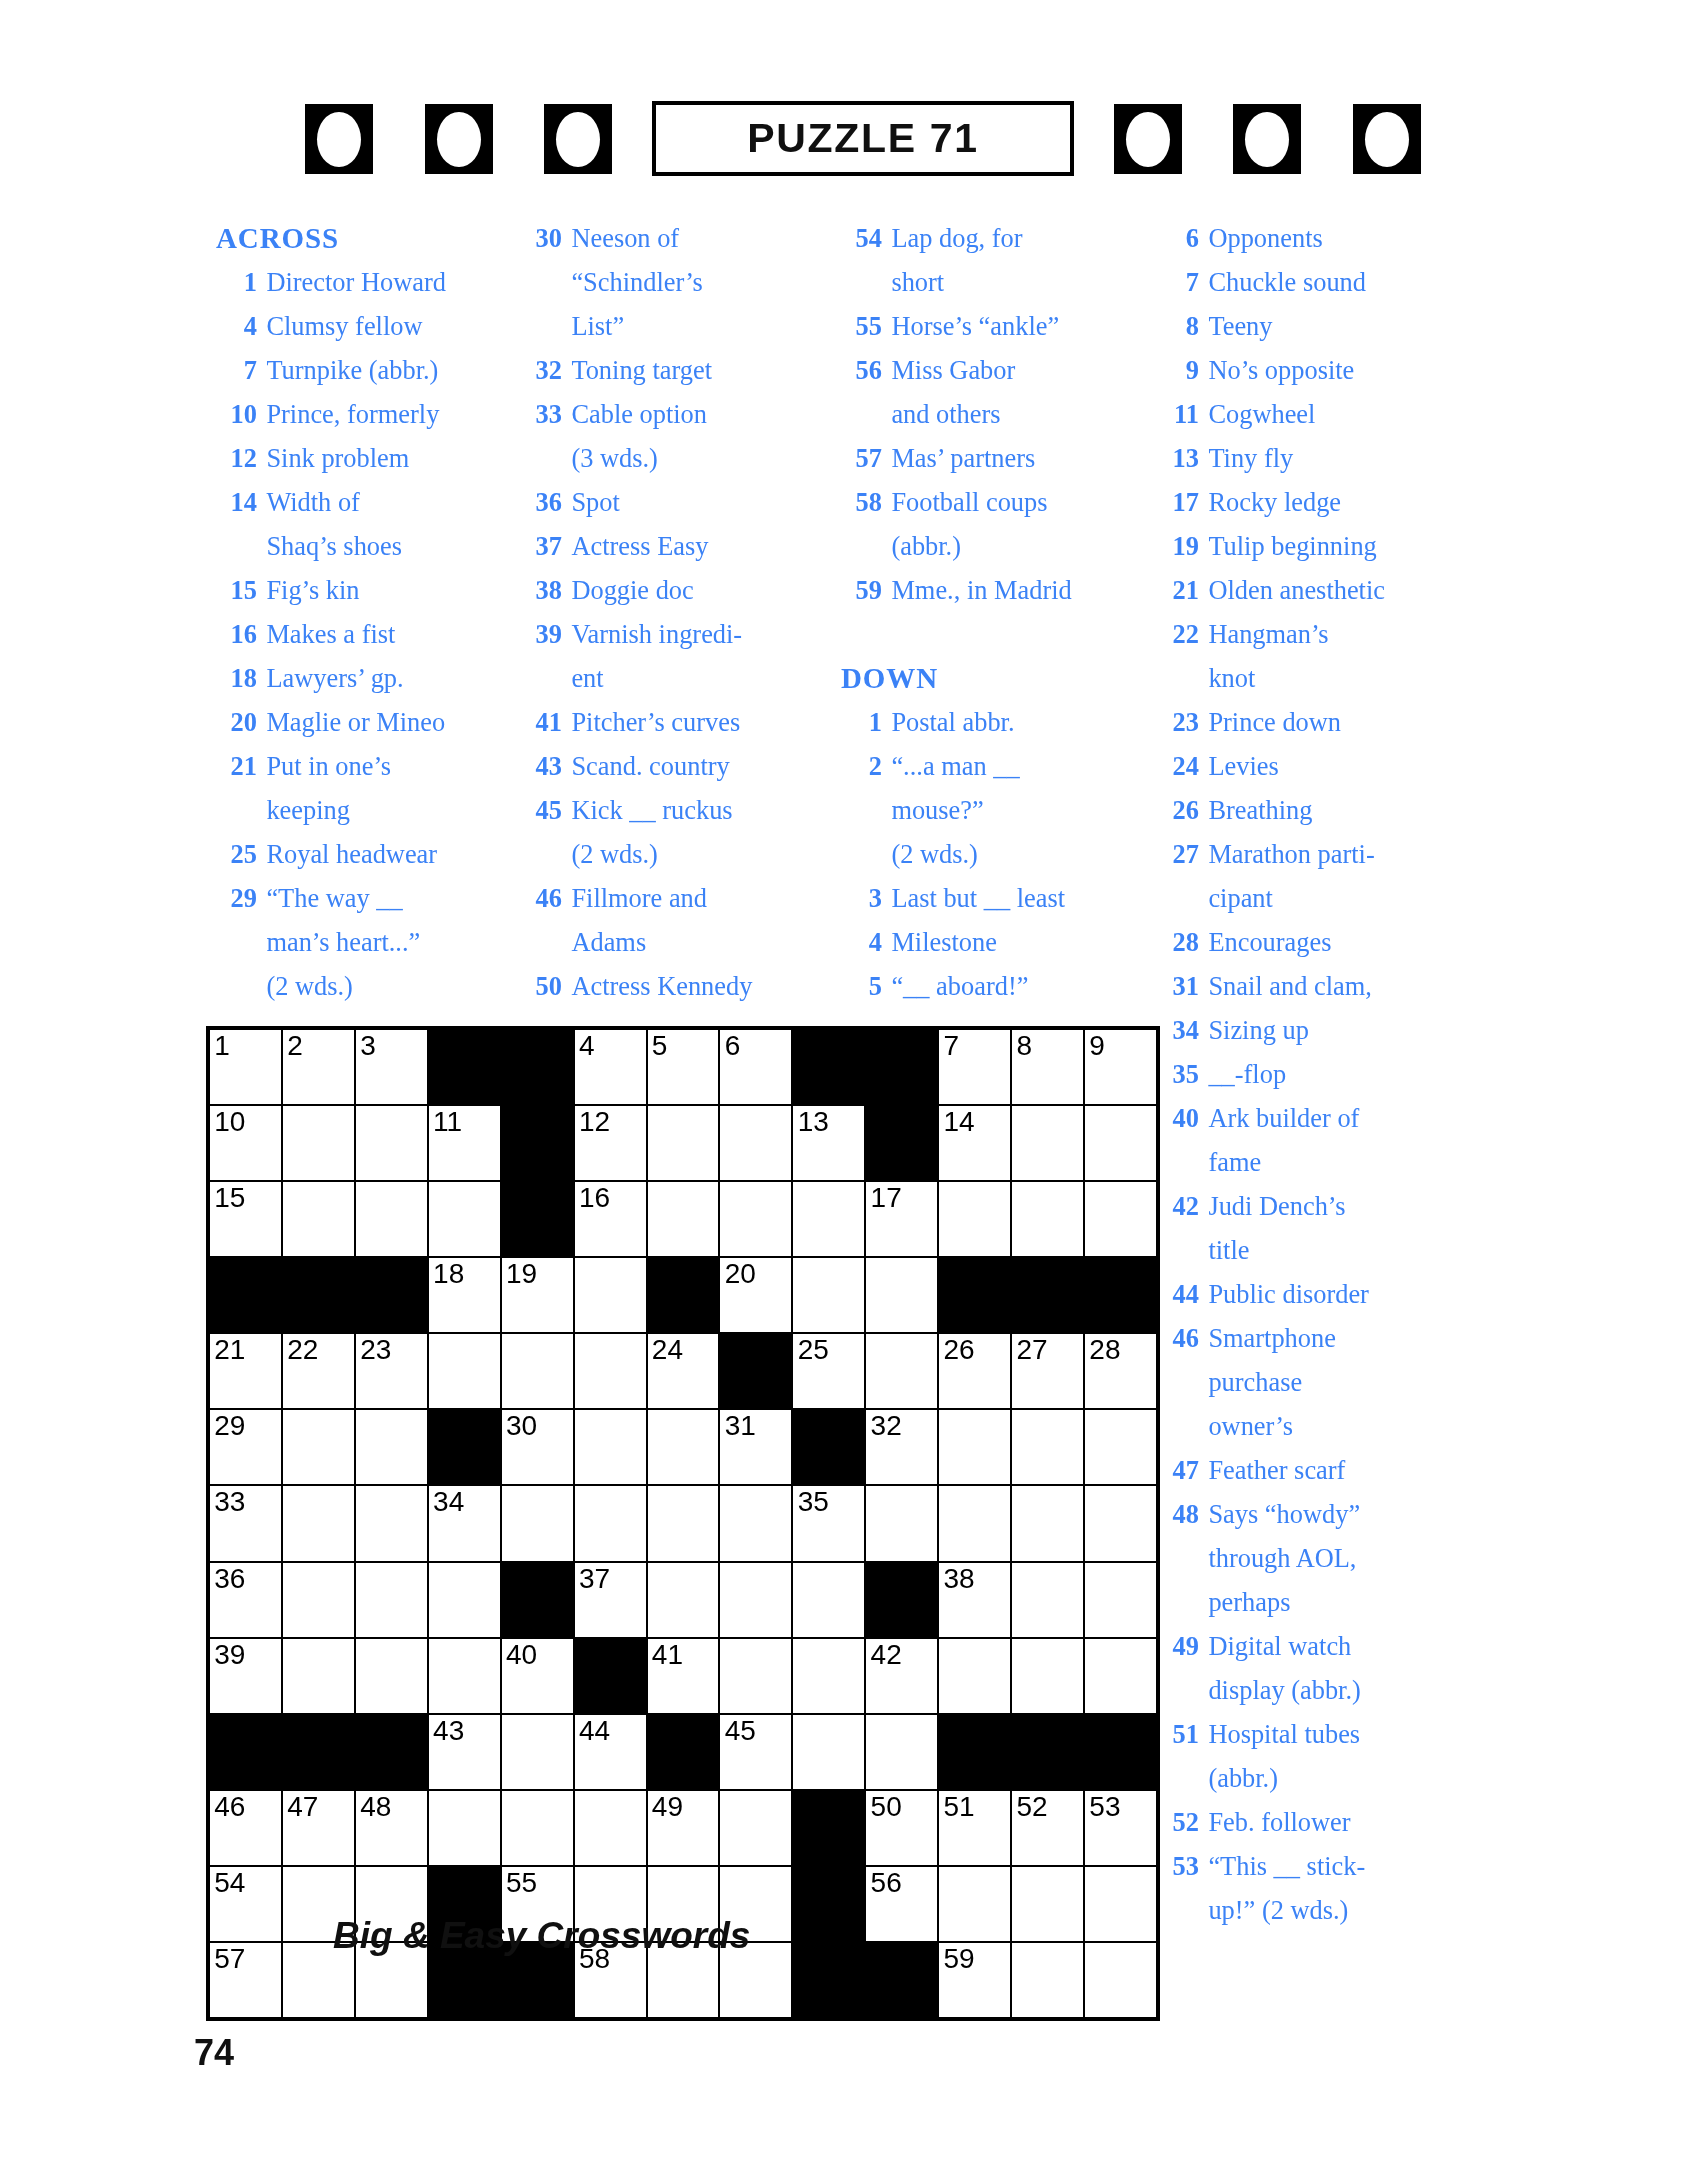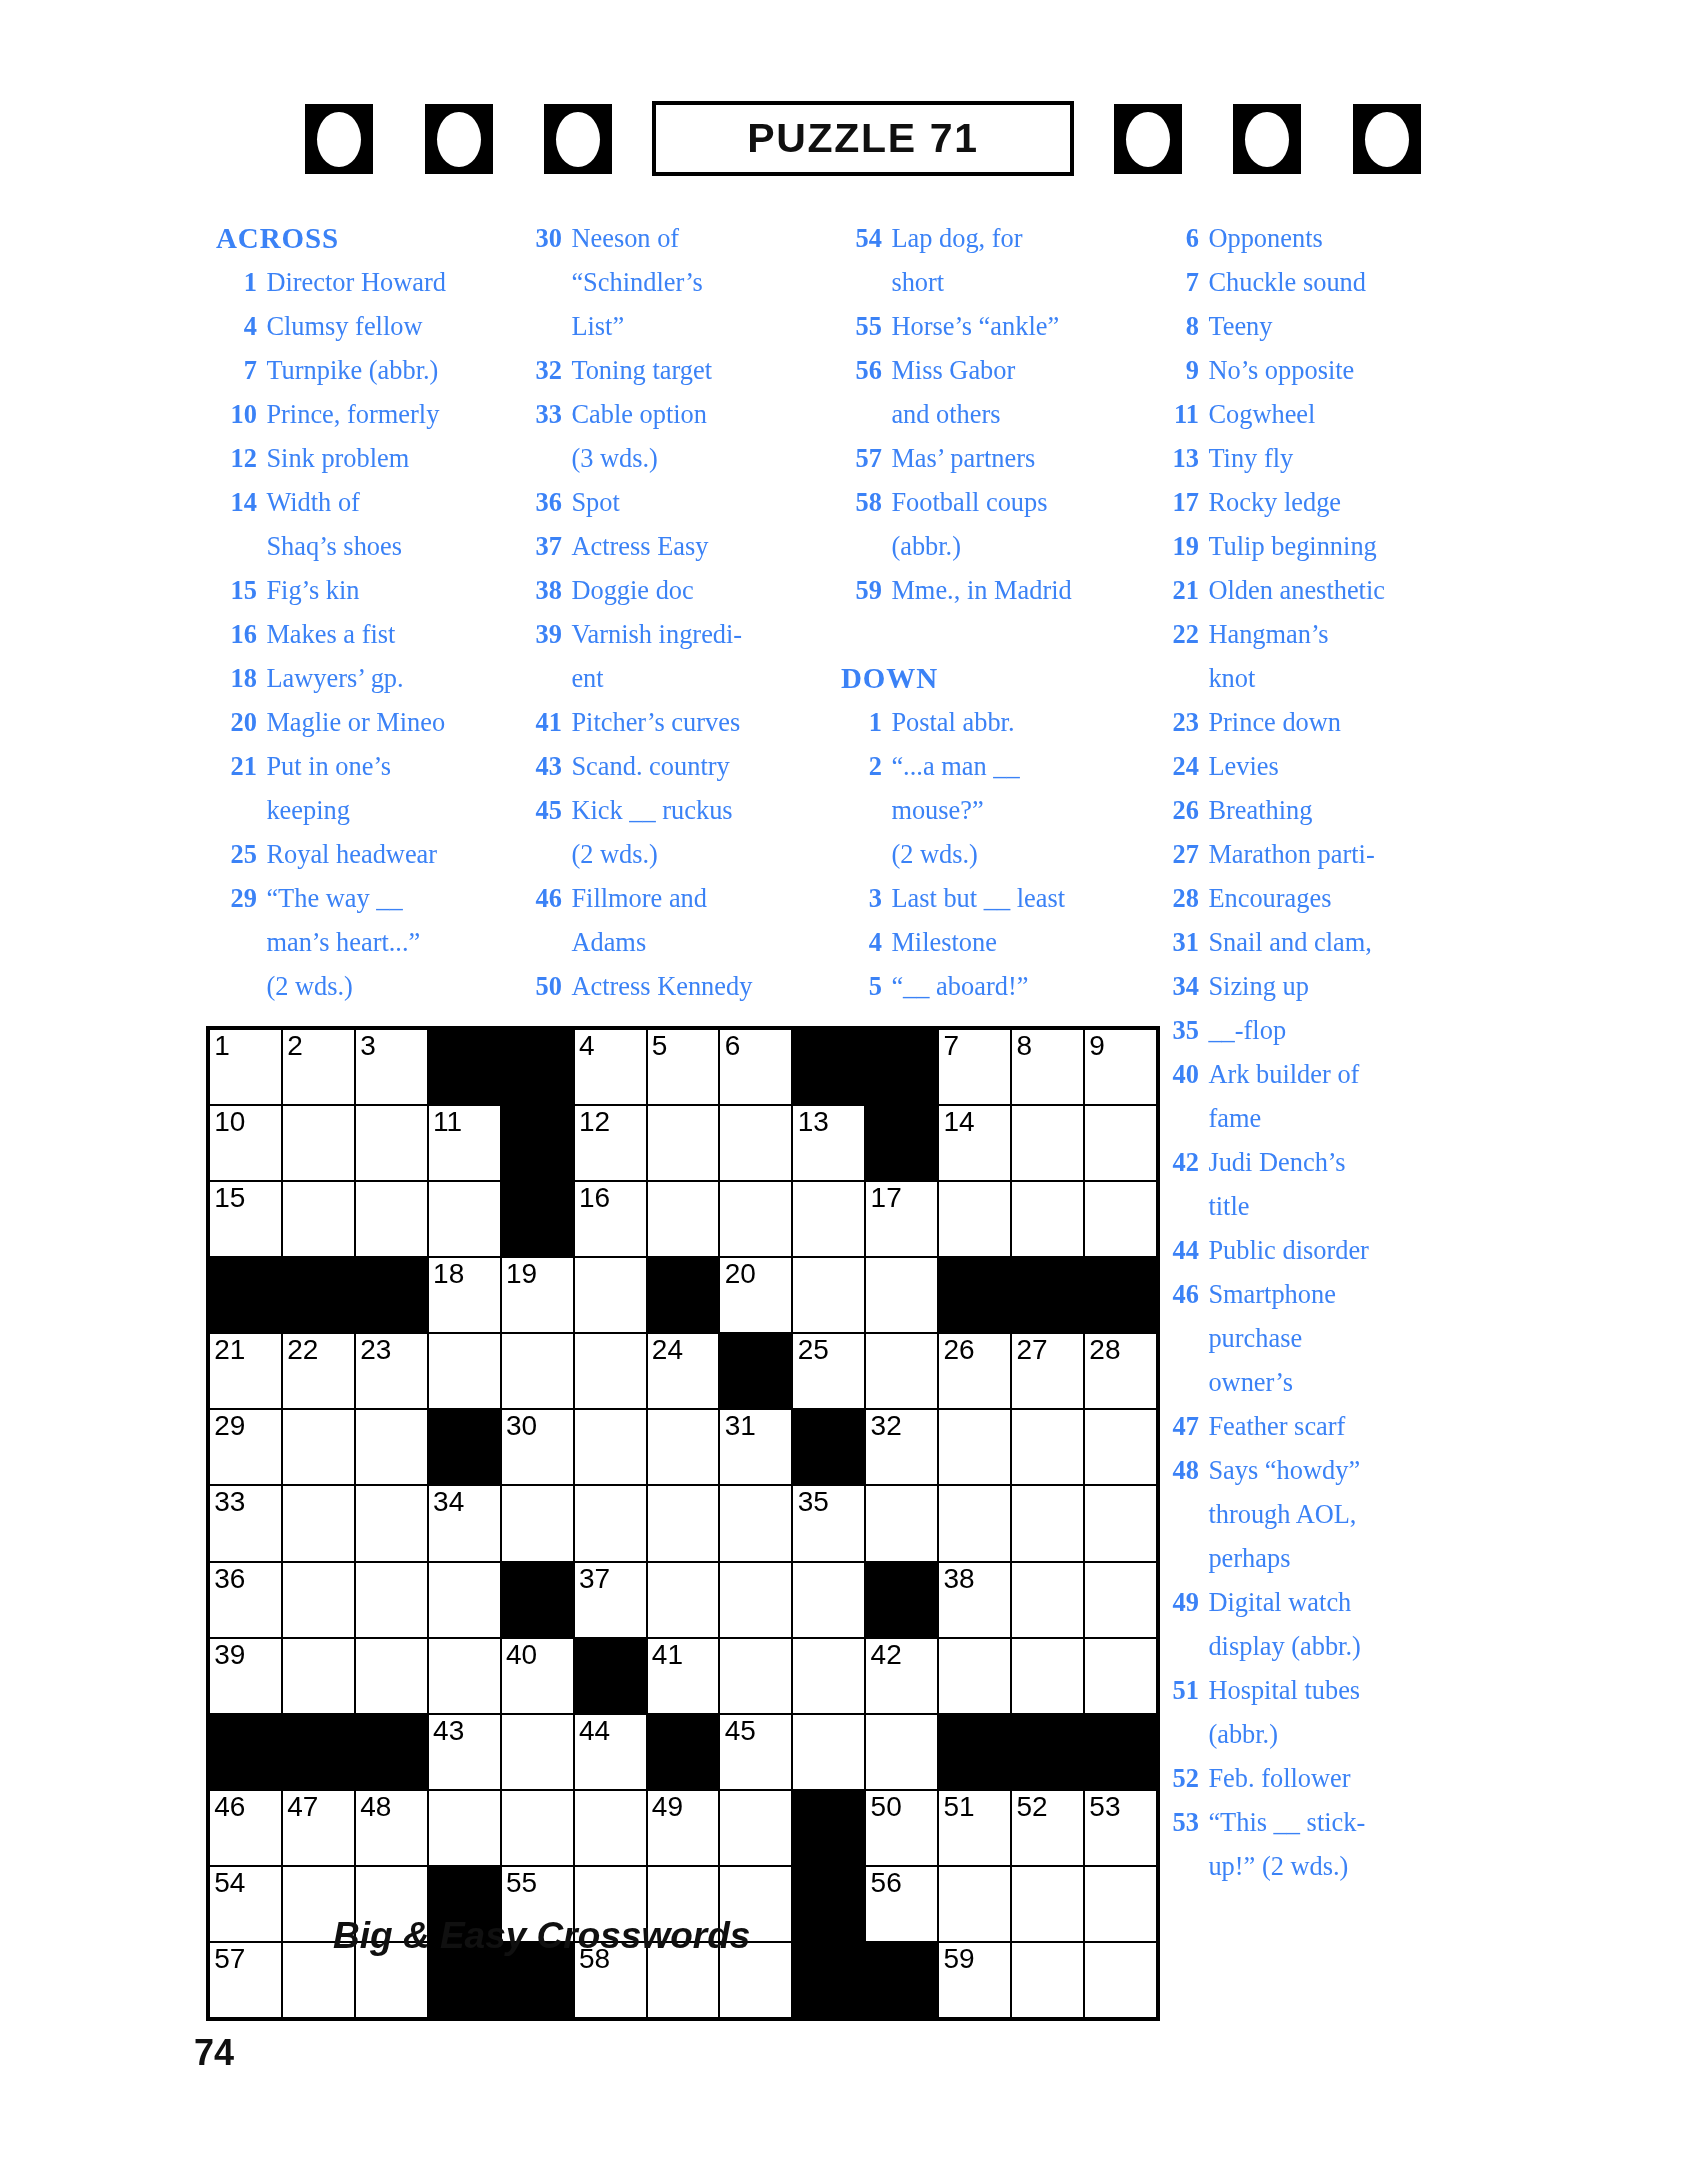--- a/index.html
+++ b/index.html
@@ -132,20 +132,21 @@
       <div class="cl-line"><span class="cl-num">13</span><span class="cl-text">Tiny fly</span></div>
       <div class="cl-line"><span class="cl-num">17</span><span class="cl-text">Rocky ledge</span></div>
       <div class="cl-line"><span class="cl-num">19</span><span class="cl-text">Tulip beginning</span></div>
       <div class="cl-line"><span class="cl-num">21</span><span class="cl-text">Olden anesthetic</span></div>
       <div class="cl-line"><span class="cl-num">22</span><span class="cl-text">Hangman’s</span></div>
       <div class="cl-line"><span class="cl-num"></span><span class="cl-text">knot</span></div>
       <div class="cl-line"><span class="cl-num">23</span><span class="cl-text">Prince down</span></div>
       <div class="cl-line"><span class="cl-num">24</span><span class="cl-text">Levies</span></div>
       <div class="cl-line"><span class="cl-num">26</span><span class="cl-text">Breathing</span></div>
       <div class="cl-line"><span class="cl-num">27</span><span class="cl-text">Marathon parti-</span></div>
+      <div class="cl-line"><span class="cl-num"></span><span class="cl-text">cipant</span></div>
       <div class="cl-line"><span class="cl-num">28</span><span class="cl-text">Encourages</span></div>
       <div class="cl-line"><span class="cl-num">31</span><span class="cl-text">Snail and clam,</span></div>
       <div class="cl-line"><span class="cl-num">34</span><span class="cl-text">Sizing up</span></div>
       <div class="cl-line"><span class="cl-num">35</span><span class="cl-text">__-flop</span></div>
       <div class="cl-line"><span class="cl-num">40</span><span class="cl-text">Ark builder of</span></div>
       <div class="cl-line"><span class="cl-num"></span><span class="cl-text">fame</span></div>
       <div class="cl-line"><span class="cl-num">42</span><span class="cl-text">Judi Dench’s</span></div>
       <div class="cl-line"><span class="cl-num"></span><span class="cl-text">title</span></div>
       <div class="cl-line"><span class="cl-num">44</span><span class="cl-text">Public disorder</span></div>
       <div class="cl-line"><span class="cl-num">46</span><span class="cl-text">Smartphone</span></div>

